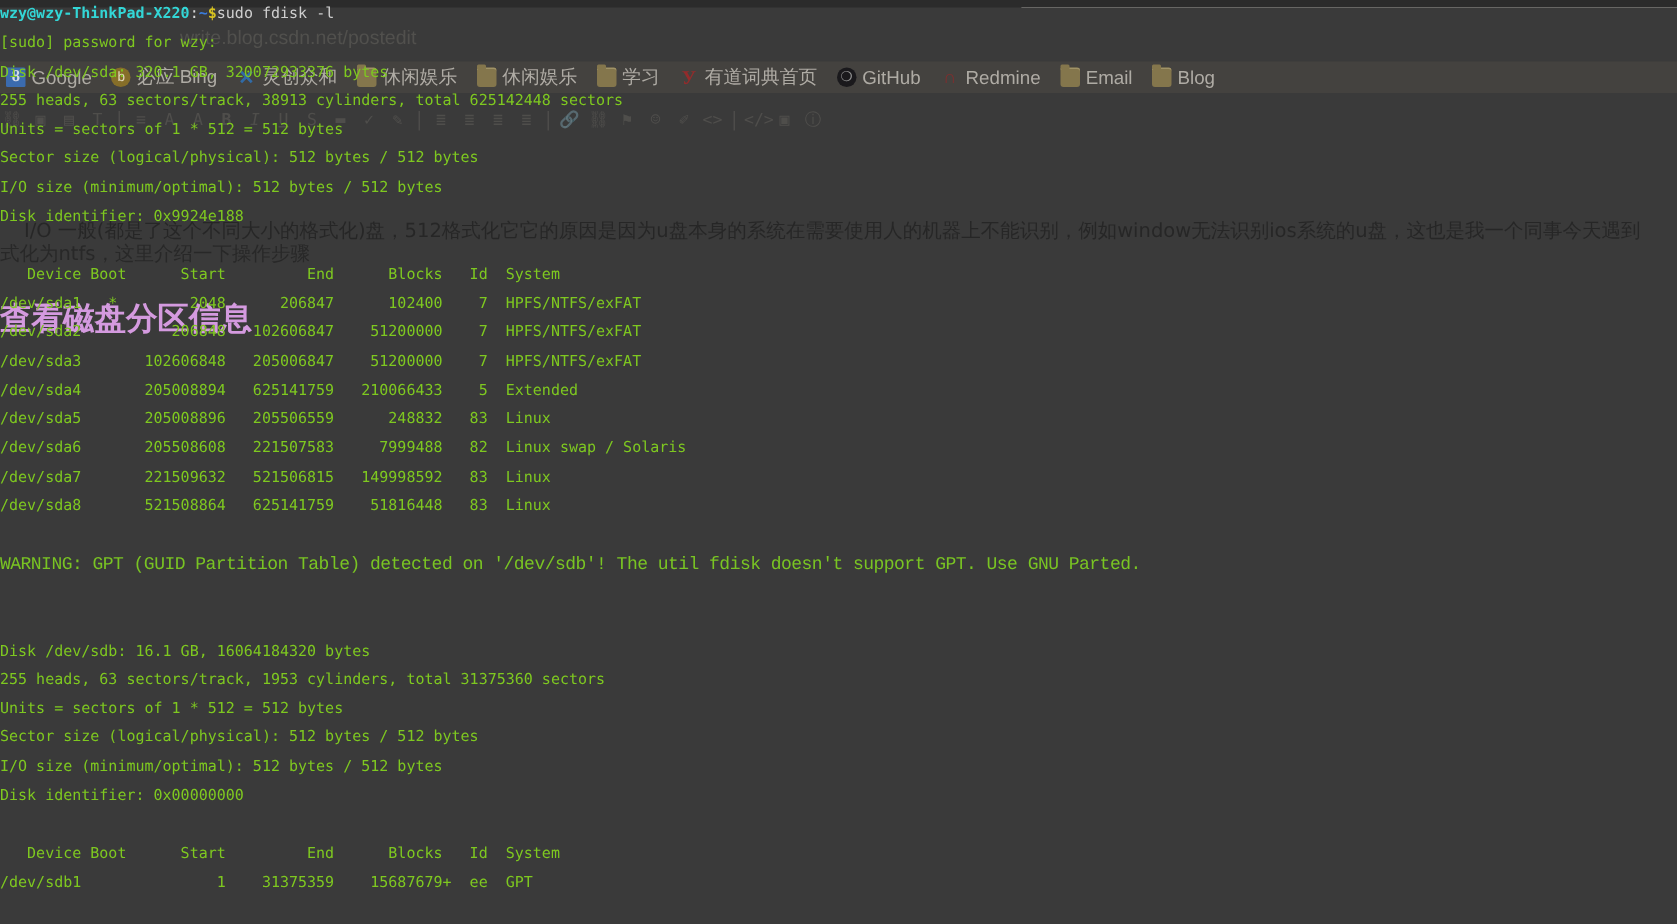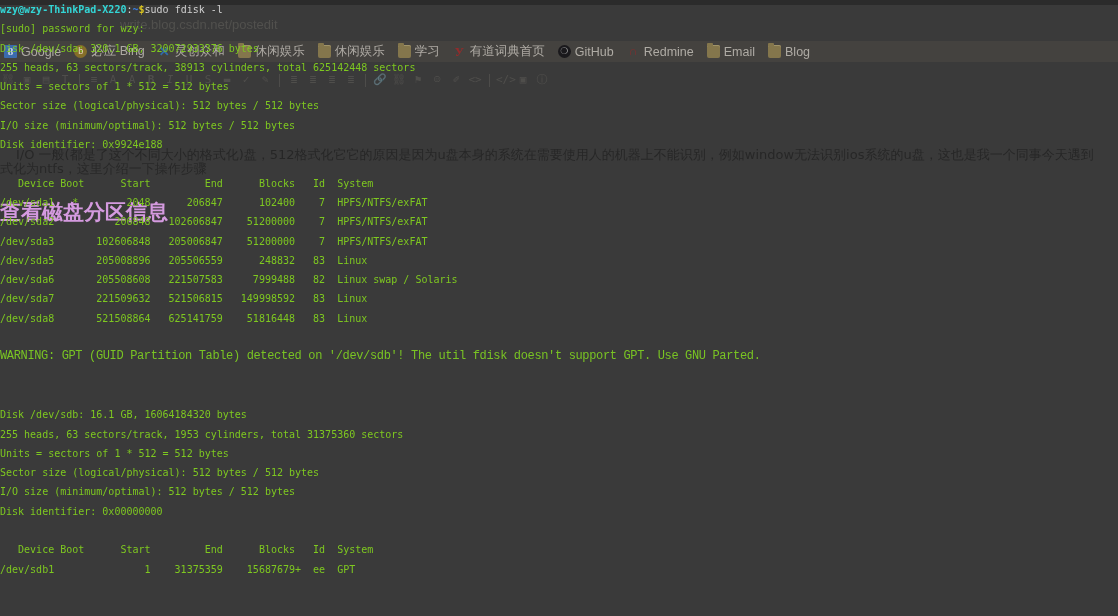--- a/index.html
+++ b/index.html
@@ -336,20 +336,21 @@
     <div class="line">Sector size (logical/physical): 512 bytes / 512 bytes</div>
     <div class="line">I/O size (minimum/optimal): 512 bytes / 512 bytes</div>
     <div class="line">Disk identifier: 0x9924e188</div>
 
     <div class="line blank">&nbsp;</div>
 
     <div class="line">   Device Boot      Start         End      Blocks   Id  System</div>
     <div class="line">/dev/sda1   *        2048      206847      102400    7  HPFS/NTFS/exFAT</div>
     <div class="line">/dev/sda2          206848   102606847    51200000    7  HPFS/NTFS/exFAT</div>
     <div class="line">/dev/sda3       102606848   205006847    51200000    7  HPFS/NTFS/exFAT</div>
+    <div class="line">/dev/sda4       205008894   625141759   210066433    5  Extended</div>
     <div class="line">/dev/sda5       205008896   205506559      248832   83  Linux</div>
     <div class="line">/dev/sda6       205508608   221507583     7999488   82  Linux swap / Solaris</div>
     <div class="line">/dev/sda7       221509632   521506815   149998592   83  Linux</div>
     <div class="line">/dev/sda8       521508864   625141759    51816448   83  Linux</div>
 
     <div class="line blank">&nbsp;</div>
 
     <div class="warn-line">WARNING: GPT (GUID Partition Table) detected on '/dev/sdb'! The util fdisk doesn't support GPT. Use GNU Parted.</div>
 
     <div class="line blank">&nbsp;</div>

